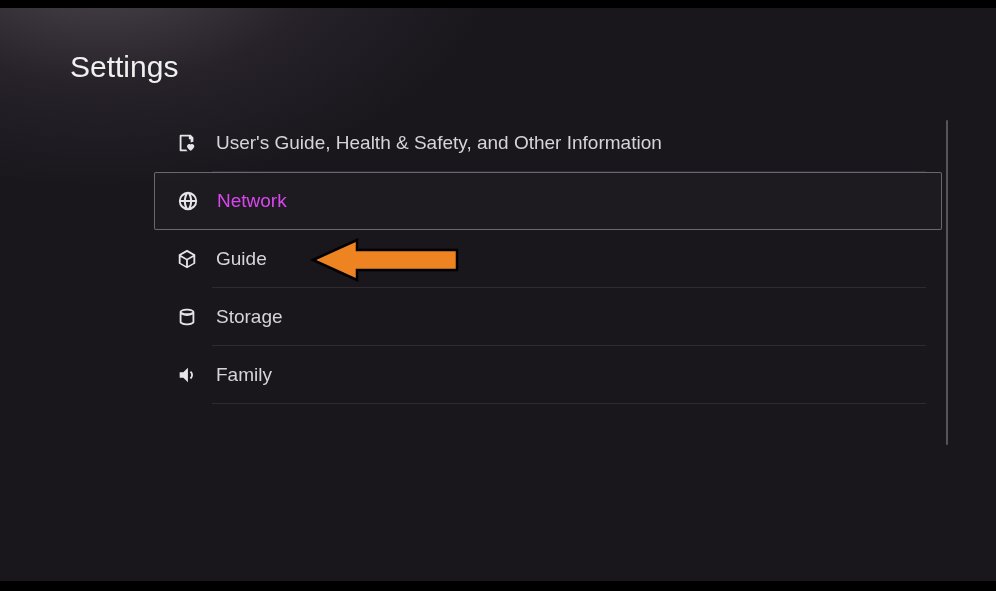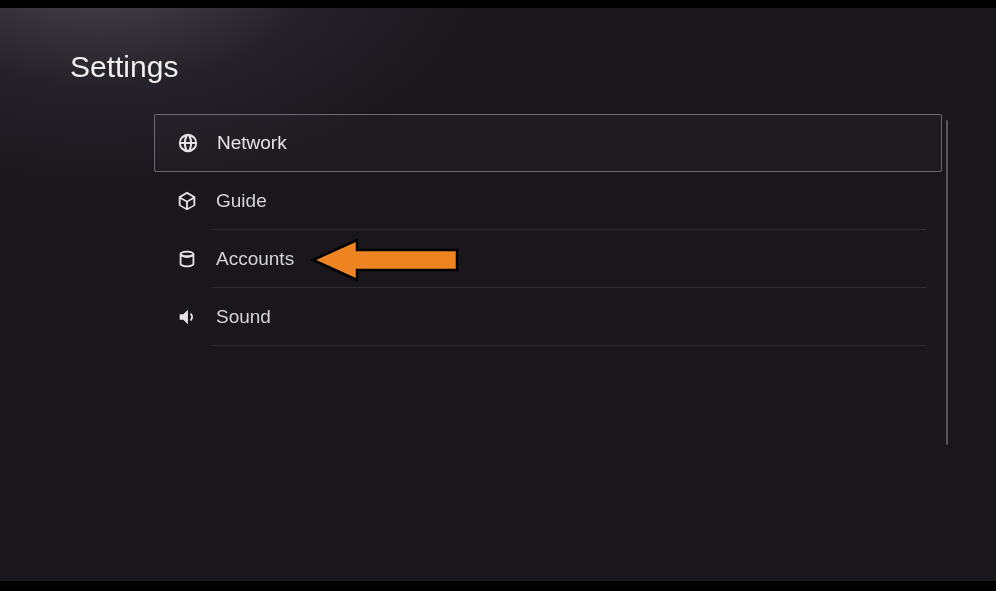--- a/index.html
+++ b/index.html
@@ -83,21 +83,21 @@
       margin-right: -2px;
     }
 
     .menu-label {
       font-size: 19px;
       font-weight: 300;
       color: #d5d5d8;
     }
 
     .menu-item.selected .menu-label {
-      color: #e5e5e5;
+      color: #d946ef;
     }
 
     .scrollbar-track {
       position: absolute;
       top: 120px;
       right: 48px;
       width: 2px;
       height: 325px;
       background: rgba(200, 200, 210, 0.35);
       border-radius: 2px;
@@ -132,20 +132,29 @@
 </head>
 <body>
 
 <div class="top-bar"></div>
 <div class="bottom-bar"></div>
 
 <h1 class="page-title">Settings</h1>
 
 <div class="menu-container">
 
+  <div class="menu-item">
+    <span class="icon-wrapper">
+      <svg viewBox="0 0 24 24">
+          <path d="M5 3h11l3 3v4.5a4.5 4.5 0 0 0-3 1.2V8h-2V5H6v14h5.2c.3.8.8 1.5 1.5 2H5a1 1 0 0 1-1-1V4a1 1 0 0 1 1-1zm12.5 10c1.4 0 2.5 1.1 2.5 2.5 0 2-2.5 3.8-4 5-1.5-1.2-4-3-4-5 0-1.4 1.1-2.5 2.5-2.5.9 0 1.5.5 1.5.5s.6-.5 1.5-.5z"></path>
+        </svg>
+    </span>
+    <span class="menu-label">User's Guide, Health &amp; Safety, and Other Information</span>
+    <div class="divider"></div>
+  </div>
 
 
   <div class="menu-item selected">
     <span class="icon-wrapper">
       <svg viewBox="0 0 24 24">
           <path d="M12 2a10 10 0 1 0 0 20 10 10 0 0 0 0-20zm7.9 9h-3.4a16 16 0 0 0-1.3-5.7A8 8 0 0 1 19.9 11zM12 4c.9 1.2 2 3.6 2.3 7H9.7c.3-3.4 1.4-5.8 2.3-7zM8.8 5.3A16 16 0 0 0 7.5 11H4.1a8 8 0 0 1 4.7-5.7zM4.1 13h3.4c.1 2.3.6 4.3 1.3 5.7A8 8 0 0 1 4.1 13zM12 20c-.9-1.2-2-3.6-2.3-7h4.6c-.3 3.4-1.4 5.8-2.3 7zm3.2-1.3a16 16 0 0 0 1.3-5.7h3.4a8 8 0 0 1-4.7 5.7z"></path>
         </svg>
     </span>
     <span class="menu-label">Network</span>
   </div>
@@ -161,31 +170,31 @@
     <span class="menu-label">Guide</span>
     <div class="divider"></div>
   </div>
 
   <div class="menu-item">
     <span class="icon-wrapper">
       <svg viewBox="0 0 24 24">
           <path d="M12 3c4.4 0 8 1.6 8 3.5v11c0 1.9-3.6 3.5-8 3.5s-8-1.6-8-3.5v-11C4 4.6 7.6 3 12 3zm0 2c-3.6 0-6 1.1-6 1.5S8.4 8 12 8s6-1.1 6-1.5S15.6 5 12 5zm-6 4.4v8.1c0 .4 2.4 1.5 6 1.5s6-1.1 6-1.5V9.4c-1.5.9-3.7 1.4-6 1.4s-4.5-.5-6-1.4z"></path>
         </svg>
     </span>
-    <span class="menu-label">Accounts</span>
+    <span class="menu-label">Storage</span>
     <div class="divider"></div>
   </div>
 
   <div class="menu-item">
     <span class="icon-wrapper">
       <svg viewBox="0 0 24 24">
           <path d="M4 9h4l5-5v16l-5-5H4V9zm12.5-1.5a6 6 0 0 1 0 9l-1.4-1.4a4 4 0 0 0 0-6.2l1.4-1.4z"></path>
         </svg>
     </span>
-    <span class="menu-label">Sound</span>
+    <span class="menu-label">Family</span>
     <div class="divider"></div>
   </div>
 
 </div>
 
 <div class="scrollbar-track"></div>
 
 <div class="arrow-annotation">
   <svg width="160" height="48" viewBox="0 0 160 48">
     <path d="M 8 24 L 52 4 L 52 14 L 152 14 L 152 34 L 52 34 L 52 44 Z" fill="#ee8322" stroke="#000" stroke-width="2.5"></path>

